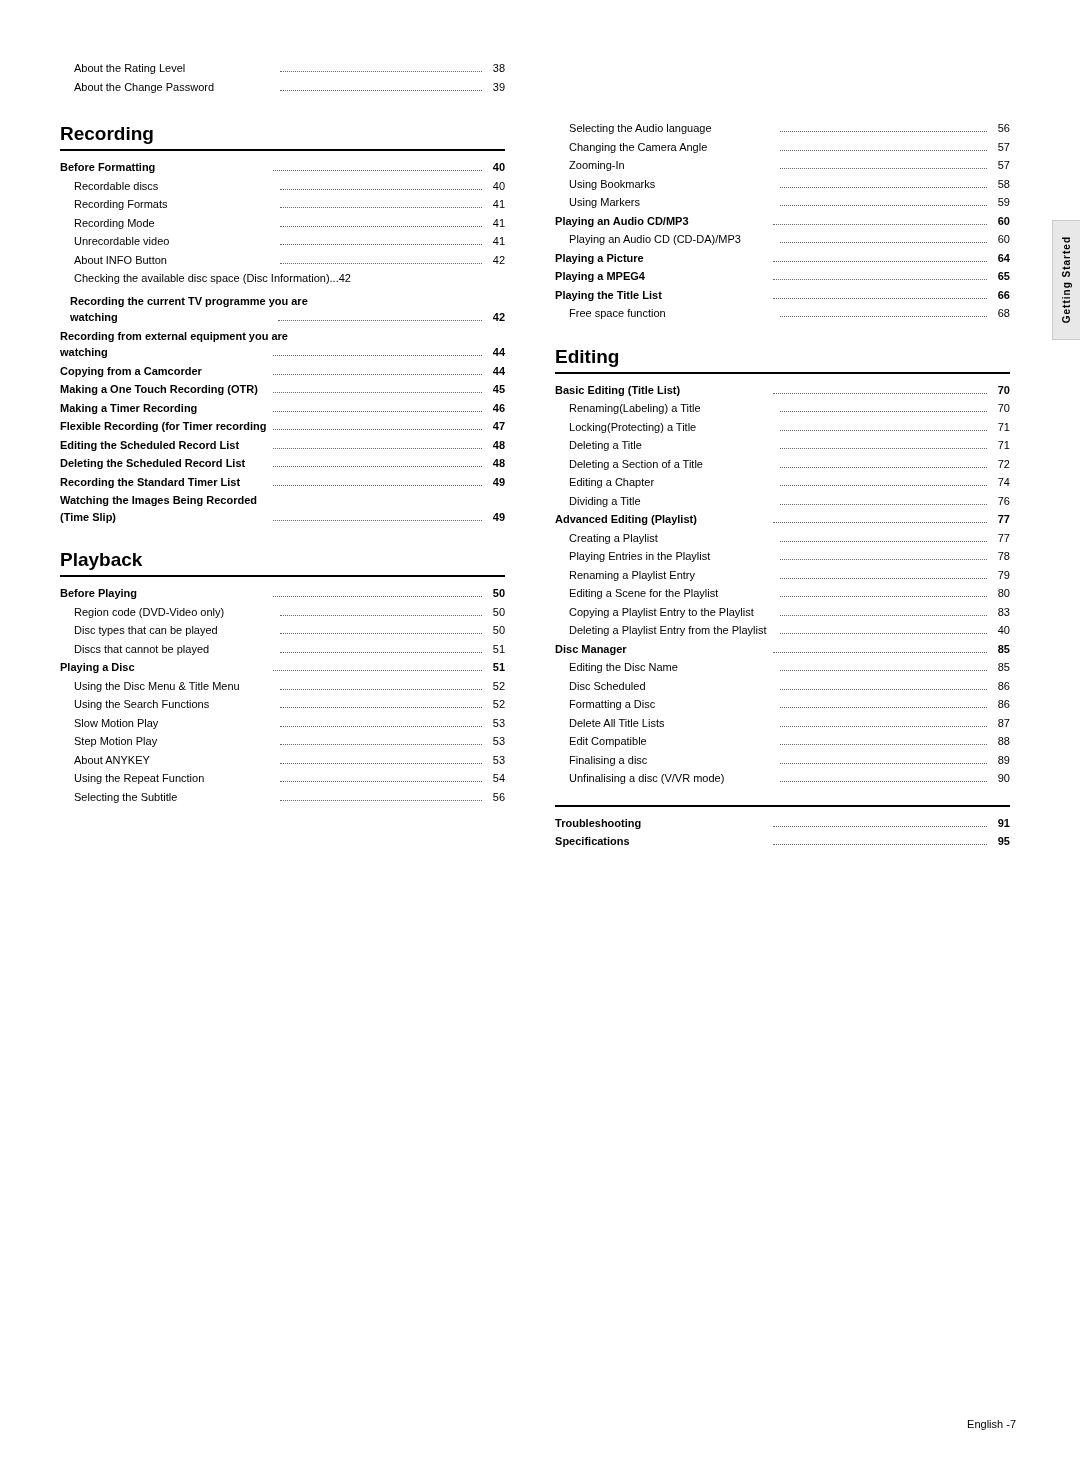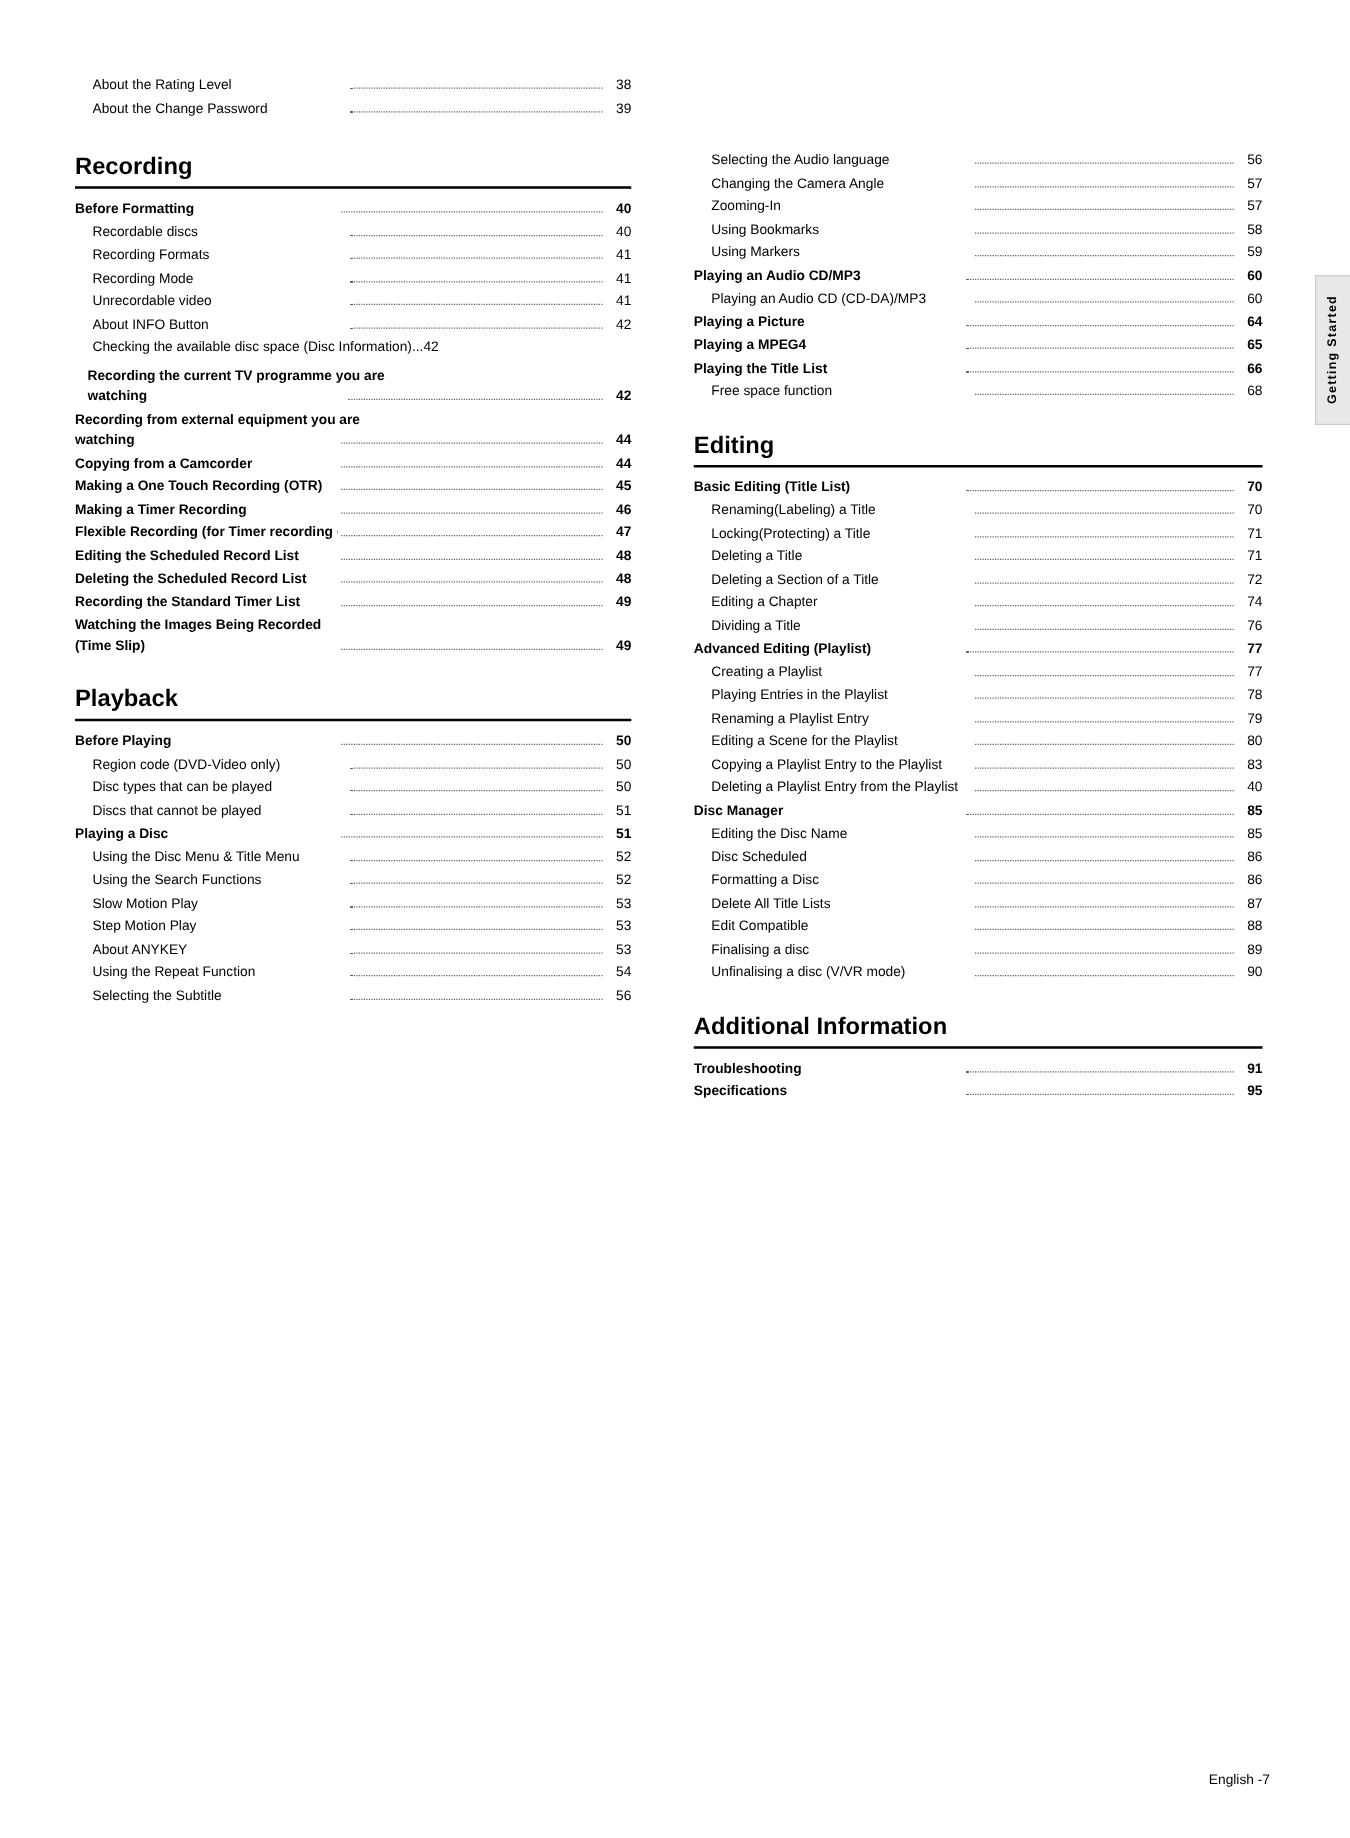--- a/index.html
+++ b/index.html
@@ -461,21 +461,20 @@
         <span class="page-num">89</span>
       </div>
       <div class="toc-entry indent1">
         <span class="entry-text">Unfinalising a disc (V/VR mode)</span>
         <span class="dots"></span>
         <span class="page-num">90</span>
       </div>
     </div>
 
     <div style="margin-top:18px;">
-      <div class="section-title">Additional Information</div>
       <hr class="section-divider">
 
       <div class="toc-entry bold-entry">
         <span class="entry-text">Troubleshooting</span>
         <span class="dots"></span>
         <span class="page-num">91</span>
       </div>
       <div class="toc-entry bold-entry">
         <span class="entry-text">Specifications</span>
         <span class="dots"></span>

